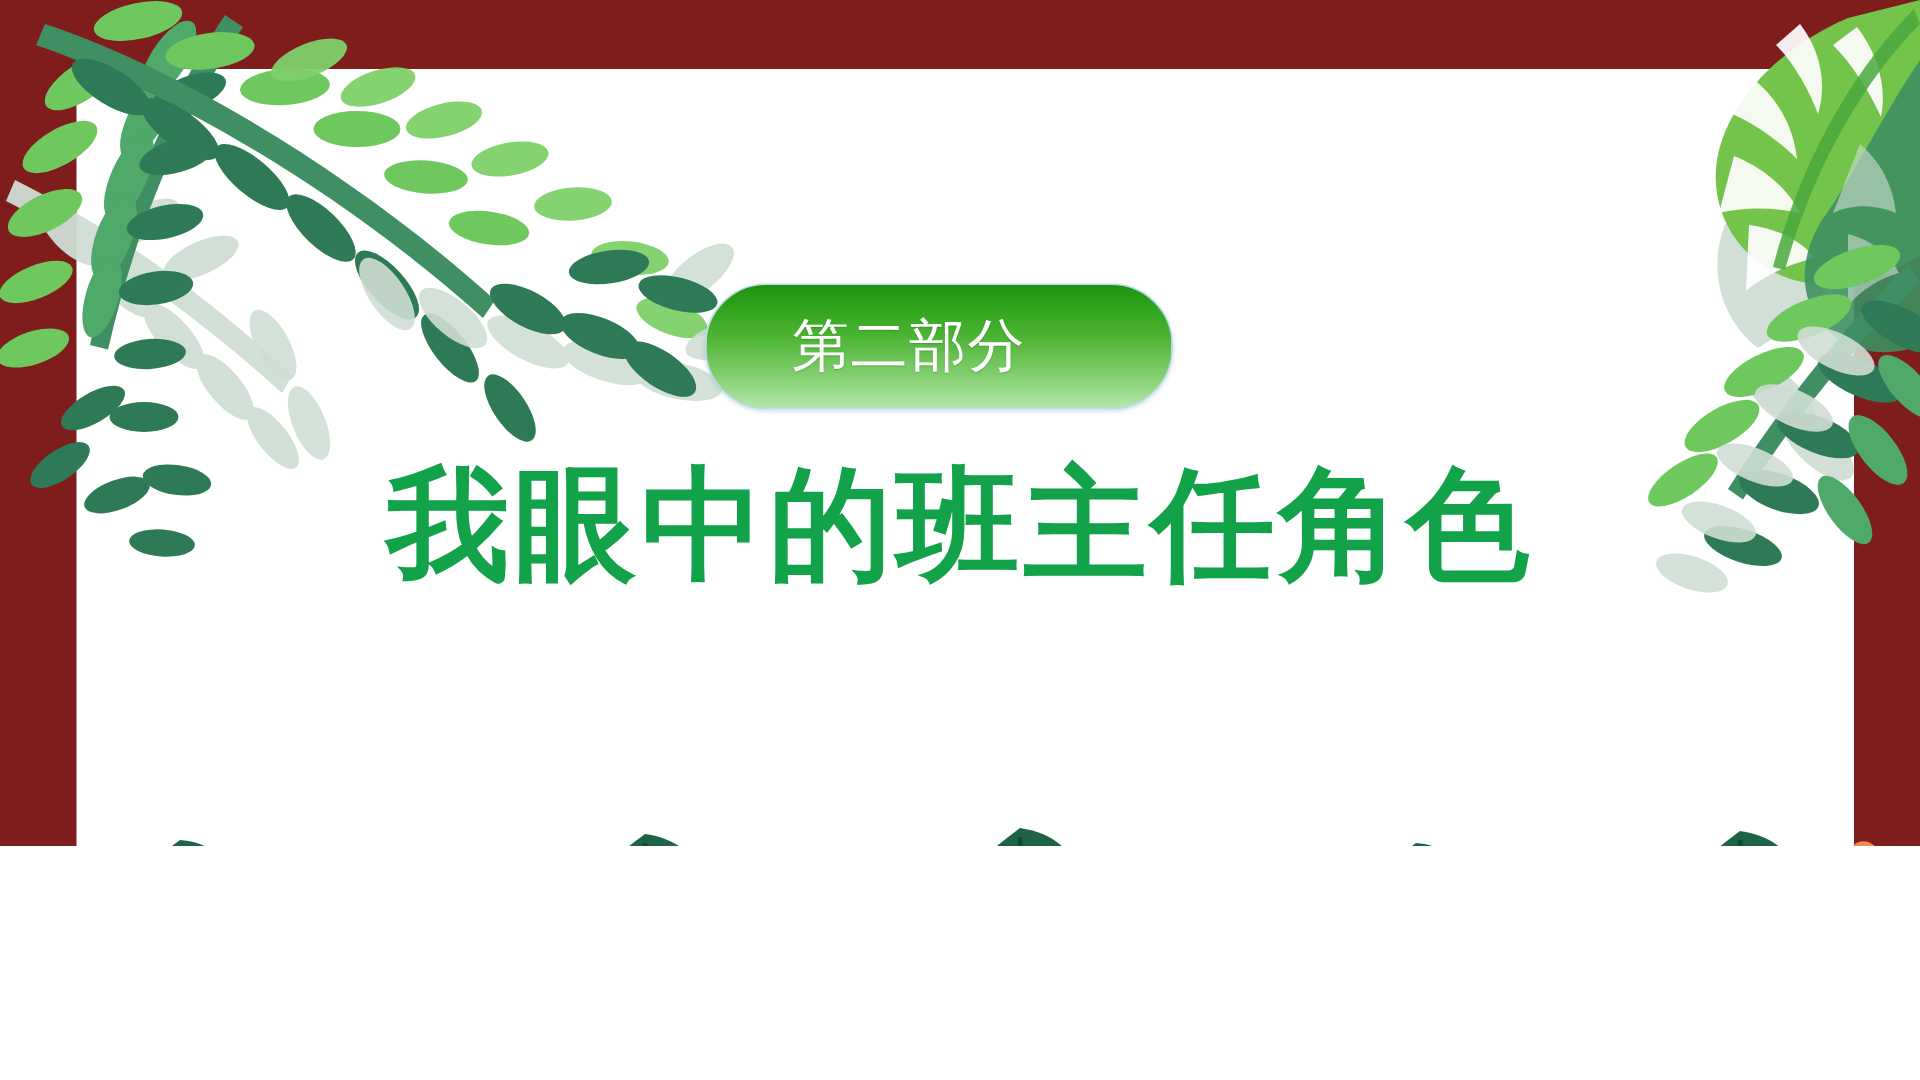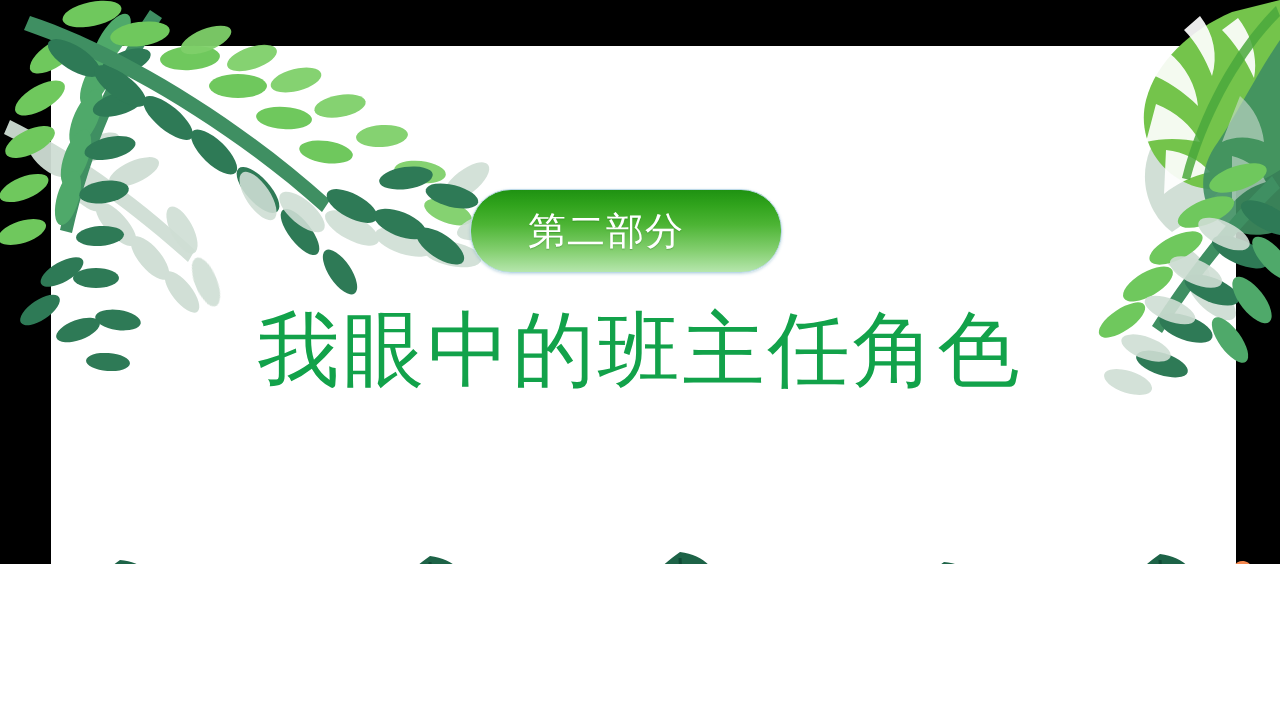--- a/index.html
+++ b/index.html
@@ -5,21 +5,21 @@
   html, body {
     margin: 0; padding: 0;
     width: 1280px; height: 720px;
     overflow: hidden;
     background: #ffffff;
     font-family: "Liberation Serif", "DejaVu Serif", serif;
   }
   #slide {
     position: relative;
     width: 1280px; height: 564px;
-    background: #000000;
+    background: #7f1d1d;
     overflow: hidden;
   }
   
   .panel {
     position: absolute;
     left: 51px; top: 46px;
     width: 1185px; height: 630px;
     background: #ffffff;
   }
   
@@ -53,21 +53,21 @@
     white-space: nowrap;
   }
   
   .title {
     position: absolute;
     left: 0; top: 303px;
     width: 1280px;
     text-align: center;
     color: #12a24a;
     font-family: "Liberation Serif", "DejaVu Serif", serif;
-    font-weight: normal;
+    font-weight: bold;
     font-size: 82px;
     line-height: 96px;
     letter-spacing: 3px;
     white-space: nowrap;
   }
 </style>
 </head>
 <body>
 
 <div id="slide">

